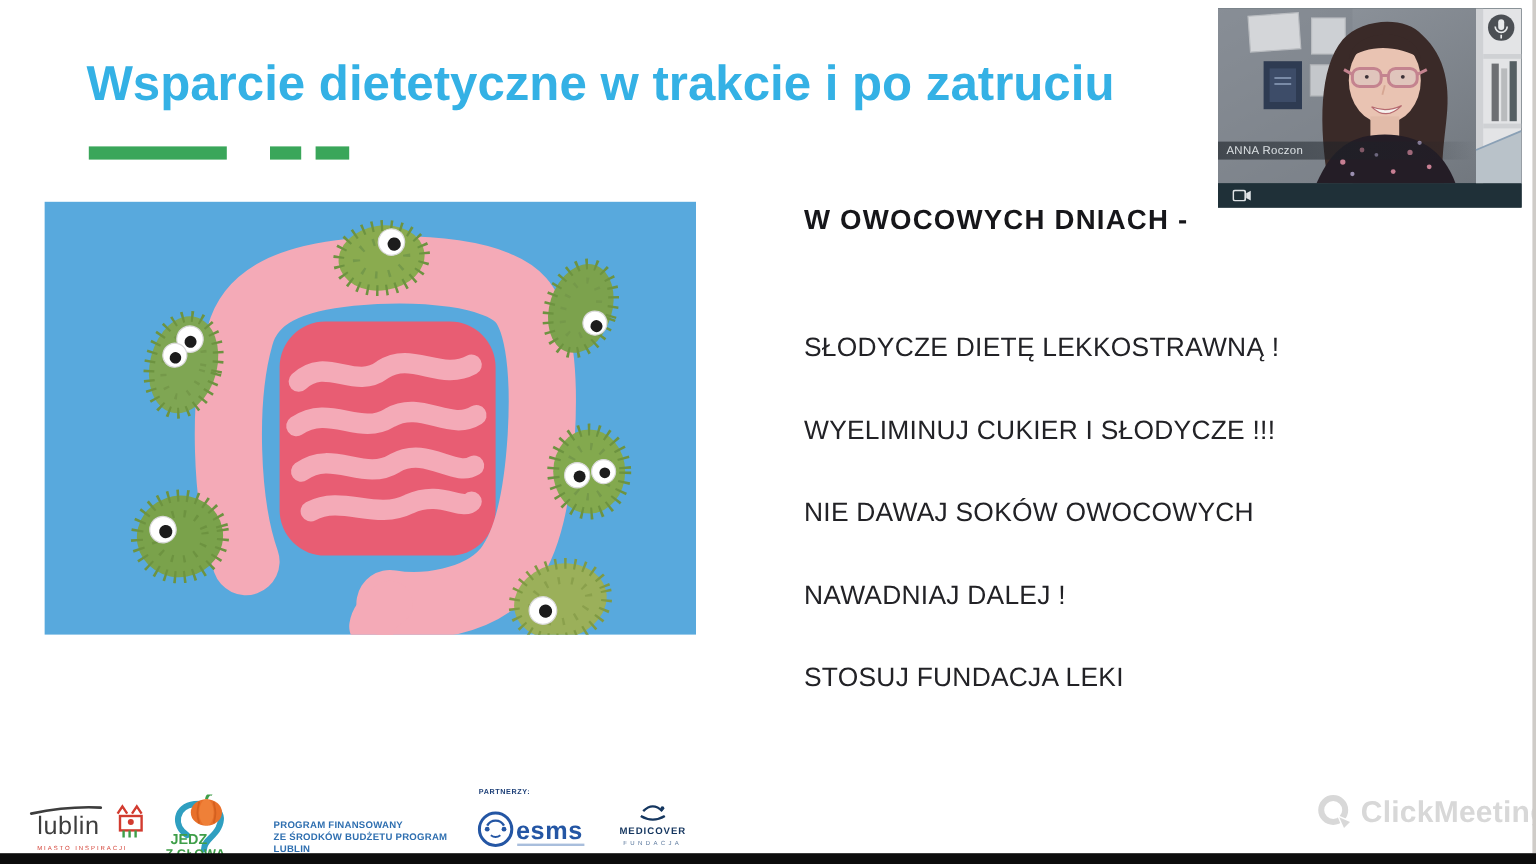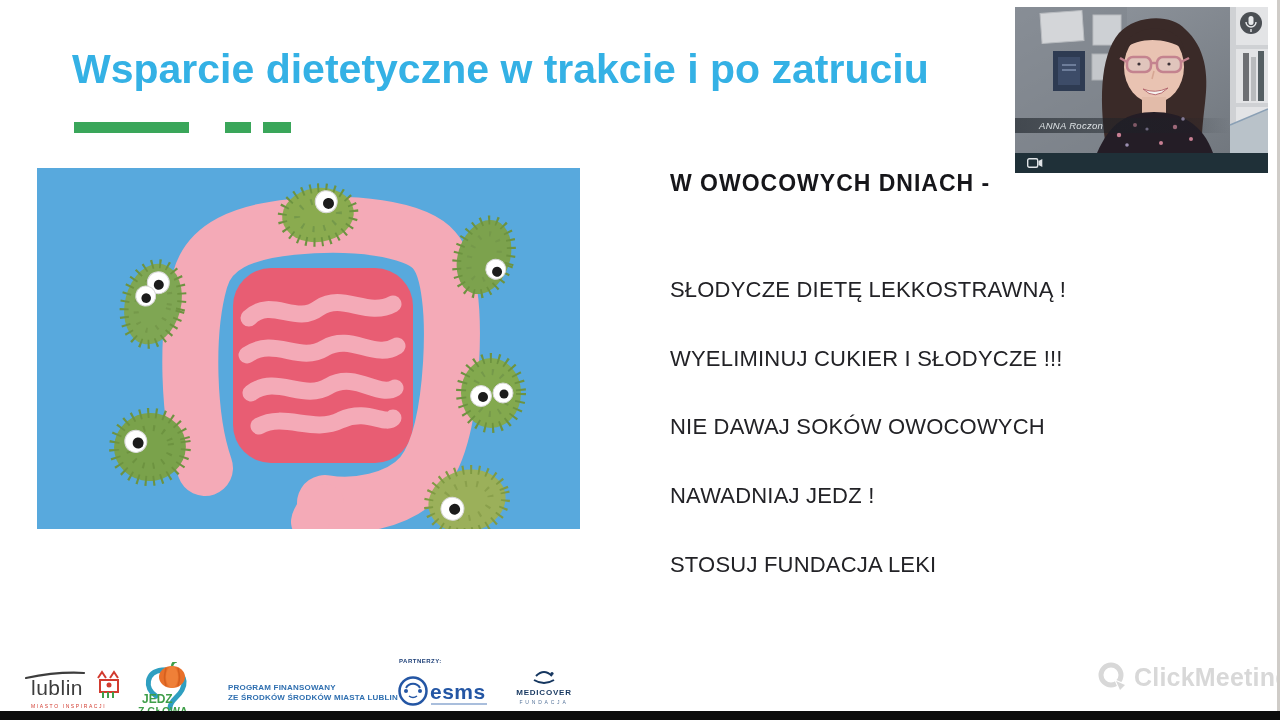--- a/index.html
+++ b/index.html
@@ -33,21 +33,21 @@
     white-space:nowrap;
   }
   .b0 { top:277px; } .b1 { top:346px; } .b2 { top:414px; } .b3 { top:483px; } .b4 { top:552px; }
 
   
   .webcam { position:absolute; left:1015px; top:7px; width:253px; height:166px; background:#20313a; }
   .cam-video { position:absolute; left:0; top:0; width:253px; height:146px; overflow:hidden; }
   .cam-name {
     position:absolute; left:0; bottom:20px; width:100%; height:15px;
     background:linear-gradient(90deg, rgba(28,34,40,.62) 0%, rgba(28,34,40,.45) 45%, rgba(28,34,40,0) 85%);
-    color:#dde2e5; font-size:9.5px; line-height:15px; padding-left:24px; letter-spacing:0.3px;font-style:italic;
+    color:#dde2e5; font-size:9.5px; line-height:15px; padding-left:7px; letter-spacing:0.3px;
   }
   .cam-bar { position:absolute; left:0; bottom:0; width:100%; height:20px; background:#1f3038; }
   .cam-bar svg { position:absolute; left:12px; top:5px; }
 
   
   .logo { position:absolute; }
   .program-text {
     position:absolute; left:228px; top:683px; width:170px; 
     font-size:8px; font-weight:bold; color:#2f6fb0; line-height:10px; letter-spacing:0.2px;
   }
@@ -135,21 +135,21 @@
         <circle cx="-16" cy="4" r="11.5" fill="#fff" stroke="#d8d8d8"></circle>
         <circle cx="-14" cy="5" r="5.5" fill="#1c1c1c"></circle>
       </g>
     </svg>
   </div>
 
   <div class="list-heading">W OWOCOWYCH DNIACH -</div>
   <div class="bullet b0">SŁODYCZE DIETĘ LEKKOSTRAWNĄ !</div>
   <div class="bullet b1">WYELIMINUJ CUKIER I SŁODYCZE !!!</div>
   <div class="bullet b2">NIE DAWAJ SOKÓW OWOCOWYCH</div>
-  <div class="bullet b3">NAWADNIAJ JEDZ !</div>
+  <div class="bullet b3">NAWADNIAJ DALEJ !</div>
   <div class="bullet b4">STOSUJ FUNDACJA LEKI</div>
 
   <div class="webcam">
     <div class="cam-video">
       <svg viewBox="0 0 253 146" width="253" height="146">
         <defs>
           <linearGradient id="wall" x1="0" y1="0" x2="1" y2="1">
             <stop offset="0" stop-color="#9298a0"></stop>
               <stop offset="1" stop-color="#6f757c"></stop>
           </linearGradient>
@@ -247,21 +247,21 @@
       <ellipse rx="13" ry="11" fill="#e8702a"></ellipse>
       <ellipse rx="6" ry="11" fill="#ef8038"></ellipse>
       <path d="M-6,-9 C-8,0 -8,2 -6,9 M6,-9 C8,0 8,2 6,9" stroke="#d4601f" stroke-width="1.5" fill="none"></path>
     </g>
     <text x="6" y="41" font-size="12" font-weight="bold" fill="#3f9e49">JEDZ</text>
     <text x="2" y="53" font-size="10.5" font-weight="bold" fill="#3f9e49">Z GŁOWĄ</text>
   </svg>
 
   <div class="program-text">
     <span style="display:block">PROGRAM FINANSOWANY</span>
-    <span style="display:block">ZE ŚRODKÓW ŚRODKÓW MIASTA LUBLIN</span>
+    <span style="display:block">ZE ŚRODKÓW BUDŻETU PROGRAM LUBLIN</span>
   </div>
 
   <div class="partners-label">PARTNERZY:</div>
 
   <svg class="logo" style="left:397px; top:672px;" width="98" height="38" viewBox="0 0 98 38">
     <circle cx="16" cy="19" r="13.5" fill="#ffffff" stroke="#2456a4" stroke-width="2.5"></circle>
     <path d="M9,16 A8,8 0 0 1 23,16" stroke="#2456a4" stroke-width="2" fill="none"></path>
     <circle cx="9" cy="19" r="2" fill="#2456a4"></circle>
     <circle cx="23" cy="19" r="2" fill="#2456a4"></circle>
     <path d="M12,24 Q16,27 20,24" stroke="#2456a4" stroke-width="1.5" fill="none"></path>

